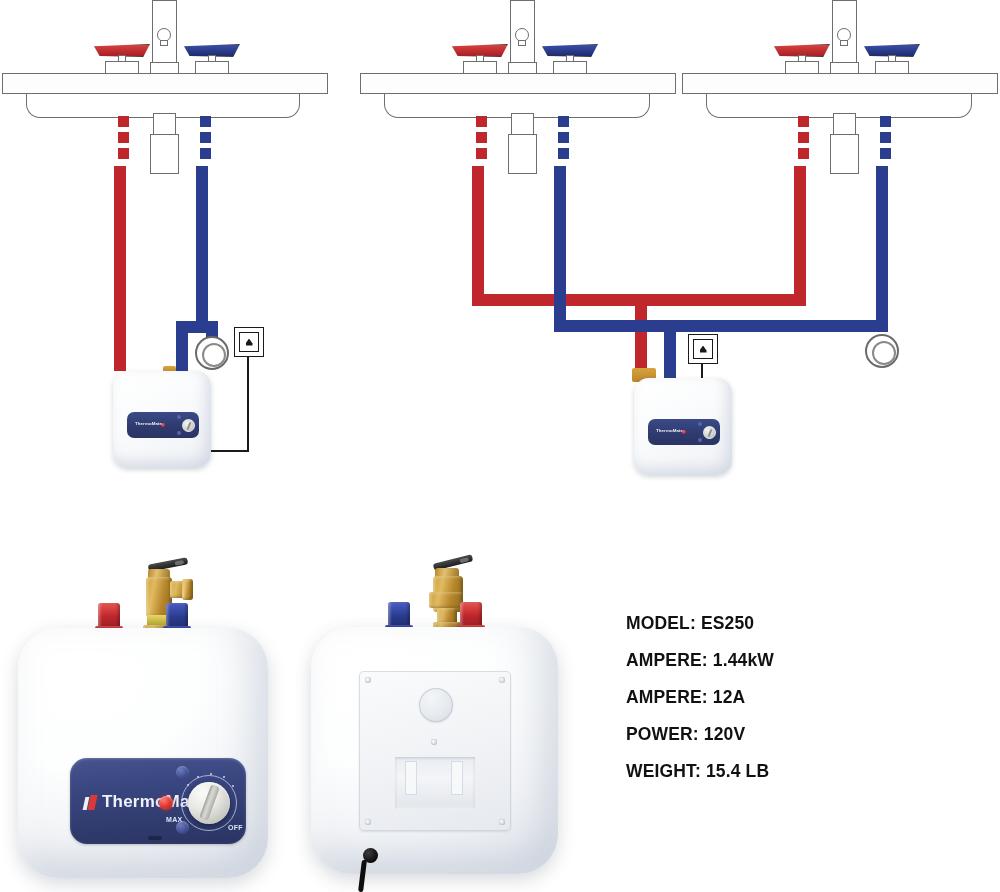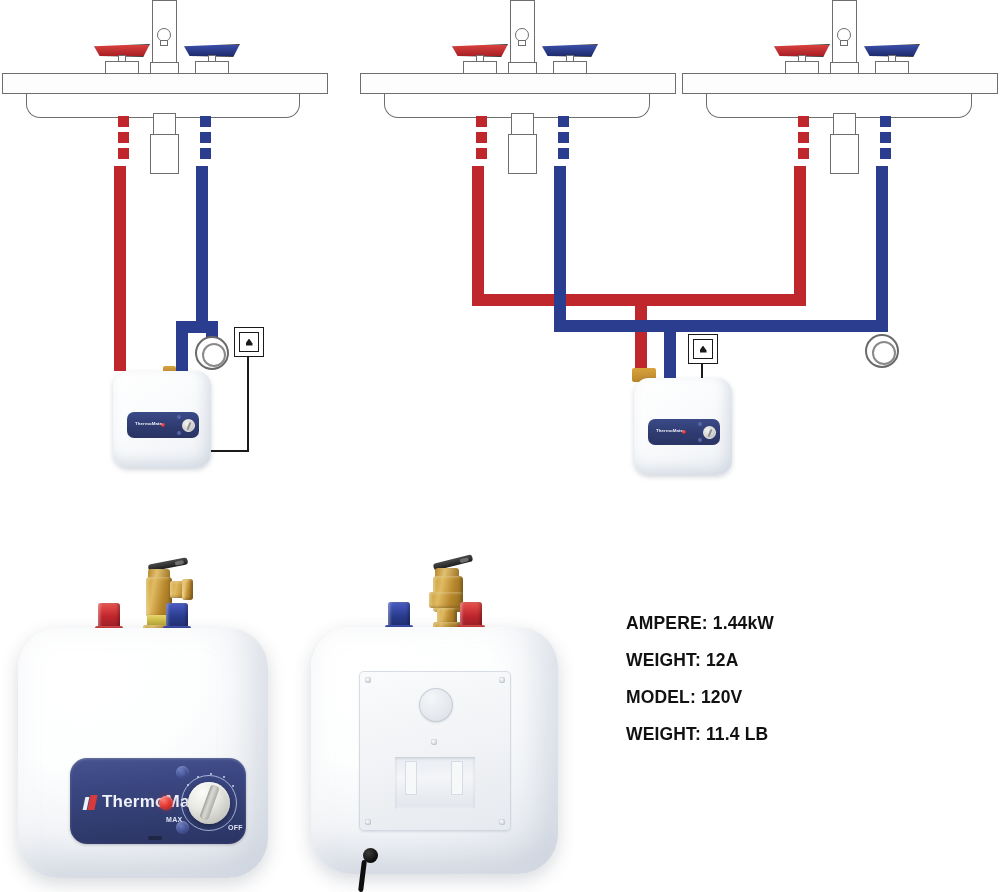--- a/index.html
+++ b/index.html
@@ -628,19 +628,20 @@
         <div class="mount-notch" style="left:10px; top:4px; width:12px; height:34px;"></div>
         <div class="mount-notch" style="left:56px; top:4px; width:12px; height:34px;"></div>
       </div>
     </div>
 
     <div class="cord-grommet" style="left:58px; top:300px;"></div>
     <div class="cord" style="left:55px; top:312px; width:5px; height:32px; transform:rotate(7deg);"></div>
   </div>
 
   <div class="specs">
+    <div class="spec-line">MODEL: ES250</div>
     <div class="spec-line">AMPERE: 1.44kW</div>
-    <div class="spec-line">WEIGHT: 12A</div>
-    <div class="spec-line">MODEL: 120V</div>
-    <div class="spec-line">WEIGHT: 11.4 LB</div>
+    <div class="spec-line">AMPERE: 12A</div>
+    <div class="spec-line">POWER: 120V</div>
+    <div class="spec-line">WEIGHT: 15.4 LB</div>
   </div>
 
 </div>
 
 </body></html>

